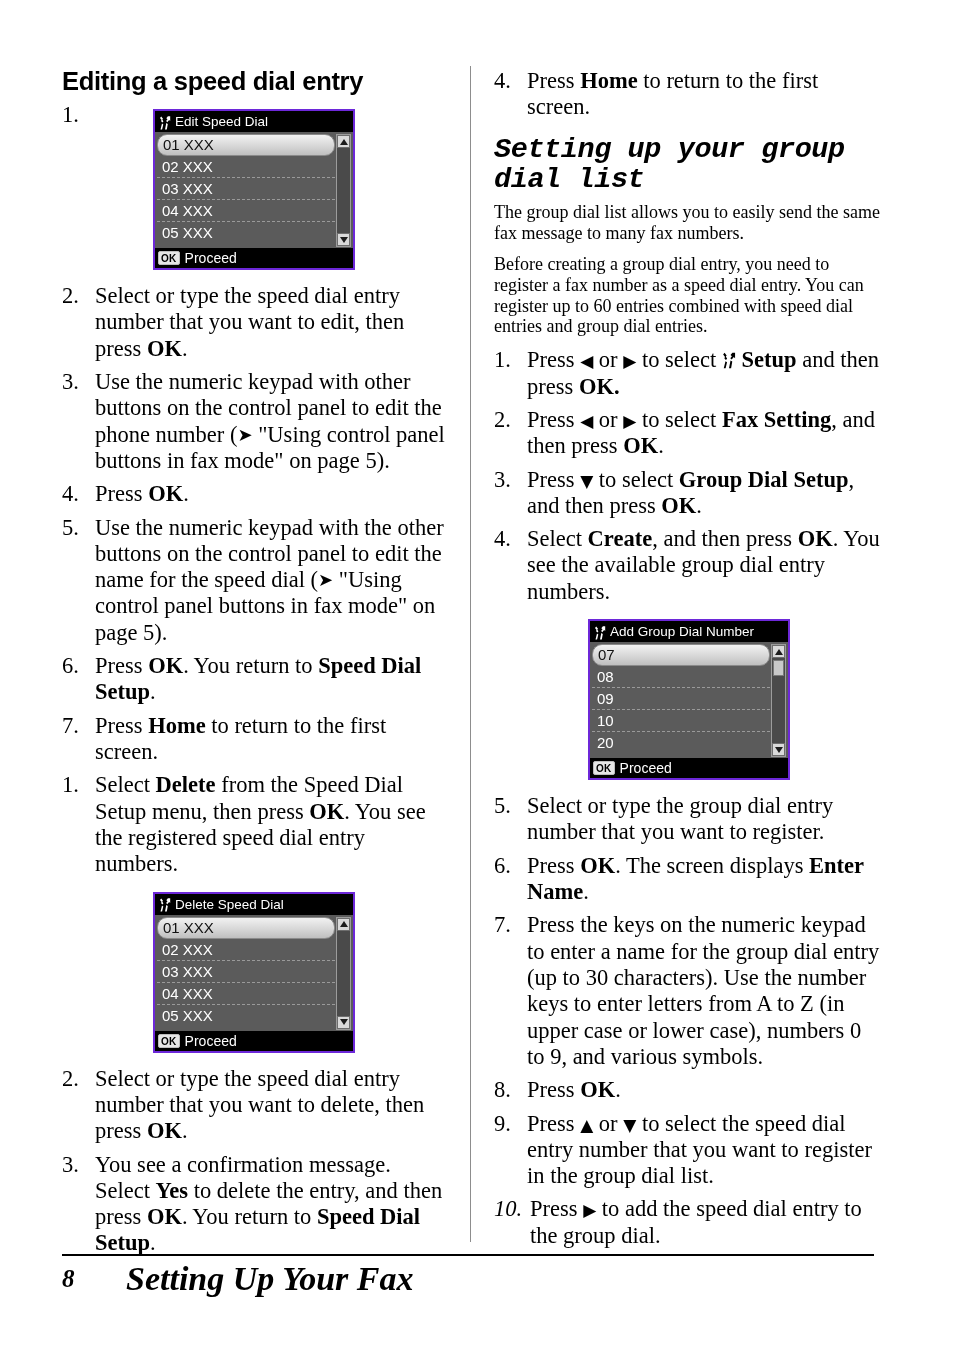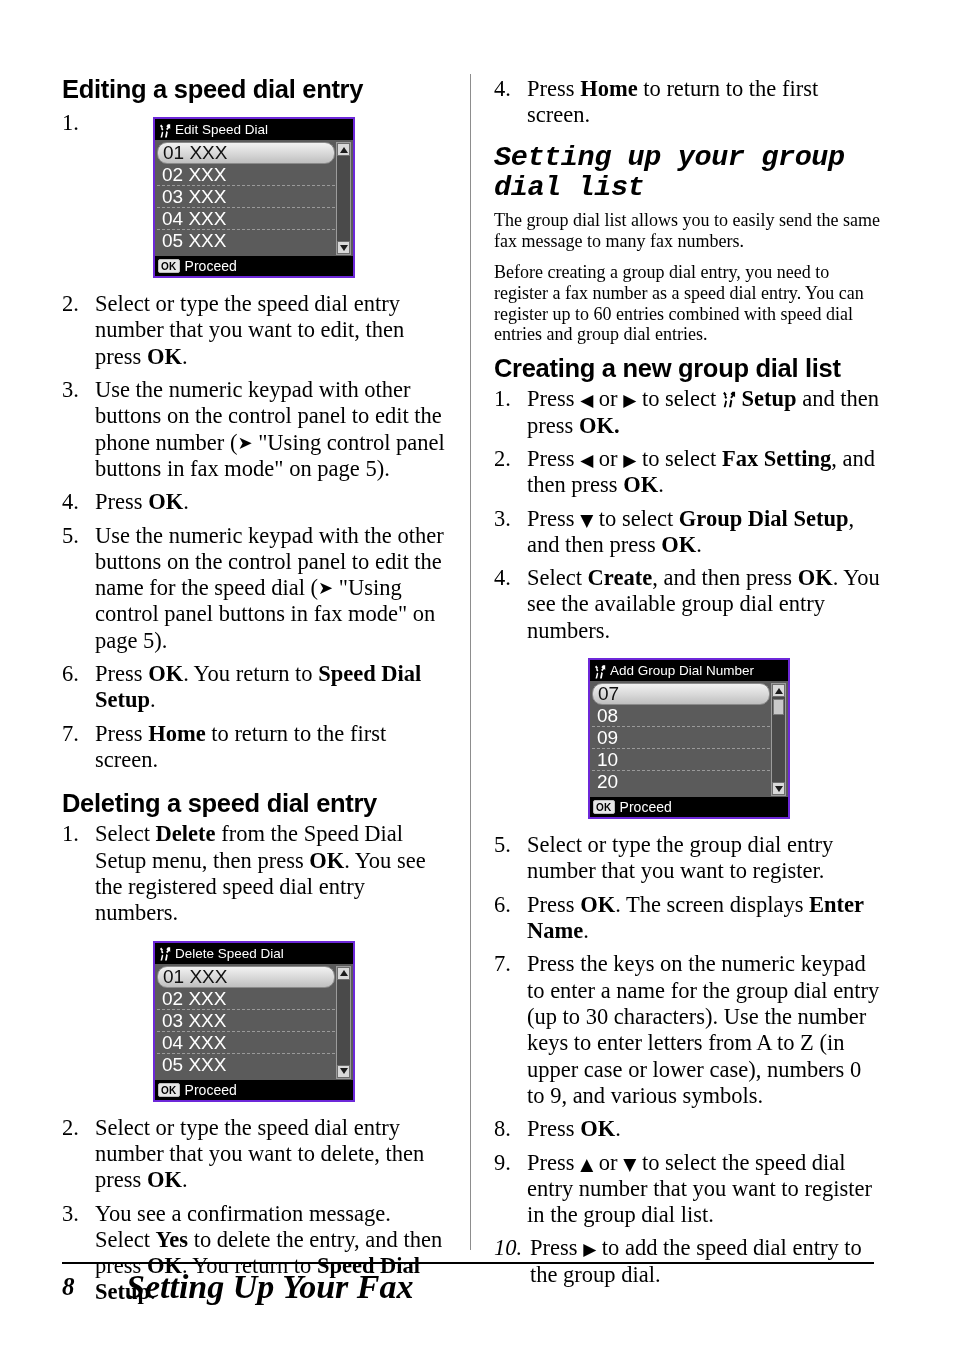--- a/index.html
+++ b/index.html
@@ -9,21 +9,21 @@
   body {
     width: 954px; height: 1352px;
     position: relative;
     font-family: "Liberation Serif", serif;
     color: #000;
     overflow: hidden;
   }
 
   .page {
     position: absolute;
-    left: 0; top: 8px;
+    left: 0; top: 0;
     width: 954px; height: 968px;
   }
 
   
   .col {
     position: absolute;
     top: 68px;
     width: 386px;
   }
   .col-left  { left: 62px; width: 384px; }
@@ -150,21 +150,21 @@
   }
   .lcd-list {
     position: absolute;
     left: 2px; top: 2px;
     right: 18px; bottom: 0;
   }
   .lcd-row {
     height: 22px;
     line-height: 22px;
     color: #ffffff;
-    font-size: 19px;
+    font-size: 15px;
     padding-left: 5px;
     border-bottom: 1px dashed #9a9a9a;
     box-sizing: border-box;
     white-space: nowrap;
   }
   .lcd-row:last-child { border-bottom: none; }
   .lcd-row.selected {
     background: linear-gradient(to bottom, #f2f2f2 0%, #d7d7d7 55%, #bfbfbf 100%);
     color: #111111;
     border: 1px solid #8a8a8a;
@@ -339,21 +339,20 @@
       <li>
         <span class="num">6.</span>
         <span>Press <b>OK</b>. You return to <b>Speed Dial Setup</b>.</span>
       </li>
       <li>
         <span class="num">7.</span>
         <span>Press <b>Home</b> to return to the first screen.</span>
       </li>
     </ol>
 
-    <h2 class="section-head spaced">Deleting a speed dial entry</h2>
 
     <ol class="steps">
       <li>
         <span class="num">1.</span>
         <span>Select <b>Delete</b> from the Speed Dial Setup menu, then press <b>OK</b>. You see the registered speed dial entry numbers.</span>
       </li>
     </ol>
 
     <div class="lcd-wrap">
       <div class="lcd">
@@ -411,21 +410,20 @@
         <span class="num">4.</span>
         <span>Press <b>Home</b> to return to the first screen.</span>
       </li>
     </ol>
 
     <h1 class="chapter-head">Setting up your group dial list</h1>
 
     <p class="body-para">The group dial list allows you to easily send the same fax message to many fax numbers.</p>
     <p class="body-para">Before creating a group dial entry, you need to register a fax number as a speed dial entry. You can register up to 60 entries combined with speed dial entries and group dial entries.</p>
 
-    <h2 class="section-head">Creating a new group dial list</h2>
 
     <ol class="steps">
       <li>
         <span class="num">1.</span>
         <span>Press <span class="tri">◀</span> or <span class="tri">▶</span> to select <b><span class="inline-tool" style="display: inline-block; width: 14px; height: 17px; vertical-align: -2px;"><svg viewBox="0 0 12 14" width="14" height="17">
                   <path d="M2.2 0.4 L1.0 1.9 L2.6 4.1 L2.0 5.0 L3.3 6.5 L4.4 5.4 L3.3 3.6 L4.0 2.7 L2.2 0.4 Z M3.0 7.6 L1.5 13.6 L3.1 13.6 L4.3 8.6 Z" fill="#000"></path>
                   <path d="M8.9 0.3 L7.3 2.2 L8.5 3.3 L7.1 5.0 L8.3 6.2 L10.1 4.0 L11.2 5.0 L11.2 0.3 Z M7.3 7.0 L6.0 13.6 L7.8 13.6 L8.8 7.9 Z" fill="#000"></path>
                 </svg></span> Setup</b> and then press <b>OK.</b></span>
       </li>
       <li>

